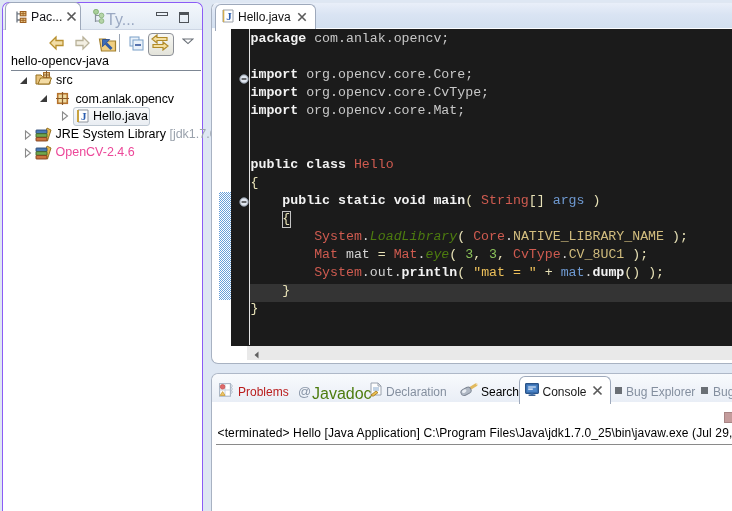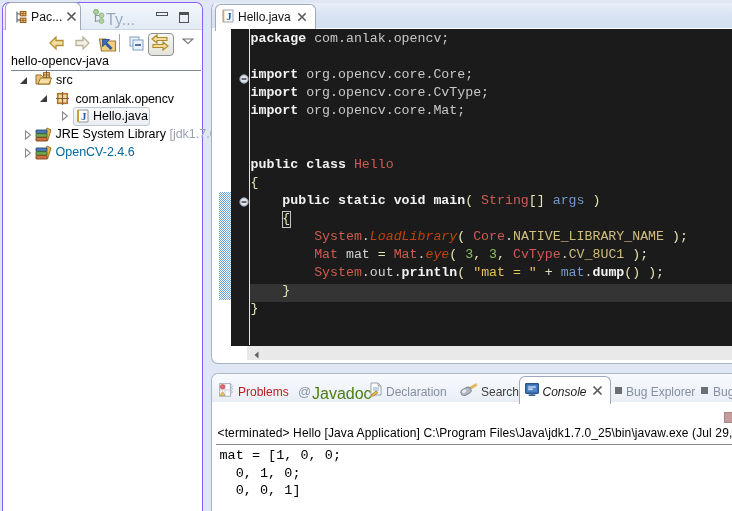--- a/index.html
+++ b/index.html
@@ -116,21 +116,21 @@
 
   <svg class="ic" style="left:21px;top:144.5px;" width="8" height="10" viewBox="0 0 8 10">
       <path d="M1.5 1 L6.5 5 L1.5 9 Z" fill="#fff" stroke="#8a8a8a" stroke-width="1.1"></path>
     </svg>
   <svg class="ic" style="left:32px;top:141.5px;" width="18" height="15" viewBox="0 0 18 15">
     <path d="M12 1 l4 2 -3.5 11 -4-2 Z" fill="#e5b84e" stroke="#8f6a1a" stroke-width="0.9"></path>
     <rect x="1" y="3" width="11" height="3.6" rx="0.5" fill="#4a7ab5" stroke="#2c4a74" stroke-width="0.9"></rect>
     <rect x="1" y="6.7" width="11" height="3.6" rx="0.5" fill="#71a84e" stroke="#3f6427" stroke-width="0.9"></rect>
     <rect x="1" y="10.4" width="11" height="3.6" rx="0.5" fill="#cc7440" stroke="#7e3f1c" stroke-width="0.9"></rect>
   </svg>
-  <div class="abs" style="left:52.5px;top:142px;font-size:12.5px;color:#0369a1;text-align:center;">OpenCV-2.4.6</div>
+  <div class="abs" style="left:52.5px;top:142px;font-size:12.5px;color:#ec4899;text-align:center;">OpenCV-2.4.6</div>
 </div>
 
 <div class="panel" style="left:211px;top:2px;width:530px;height:360px;border-radius:7px 0 0 7px;border-right:none;border-top-color:#dfe7f2;border-left-color:#a8b2c2;border-bottom-color:#a8b2c2;">
 
   <div class="abs" style="left:0;top:0;width:100%;height:24.5px;background:linear-gradient(180deg,#e9eff9 0%,#dae4f3 45%,#d2dfef 100%);border-radius:7px 0 0 0;"></div>
   <div class="abs" style="left:0;top:24.5px;width:100%;height:1.5px;background:#fbfcfe;"></div>
   <div class="tabsel" style="left:3px;top:1px;width:99px;height:26px;"></div>
   <svg class="ic" style="left:10px;top:6px;" width="12" height="14" viewBox="0 0 12 14">
     <path d="M1 1 H11 V13 H1 Z" fill="#fff" stroke="#9aa0a8" stroke-width="1"></path>
     <path d="M1.6 1 V13" stroke="#d0ac4e" stroke-width="1.4"></path>
@@ -207,53 +207,50 @@
     <path d="M2 13 L7 9 l2 1.6 L4.5 14 H2 Z" fill="#ecc050" stroke="#9c7218" stroke-width="0.8"></path>
   </svg>
   <div class="abs" style="left:174px;top:11px;font-size:12px;color:#848f9f;text-align:center;">Declaration</div>
 
   <svg class="ic" style="left:248px;top:8px;" width="18" height="15" viewBox="0 0 18 15">
     <path d="M10 6.5 L16.5 2.5" stroke="#e2ba5e" stroke-width="3.2"></path>
     <path d="M16.5 1 l1 2.5" stroke="#f0d9a0" stroke-width="1"></path>
     <rect x="0.8" y="6.2" width="10.5" height="6.4" rx="3" transform="rotate(-27 6 9.4)" fill="#b0b8c4" stroke="#7c8492" stroke-width="0.9"></rect>
     <ellipse cx="4.2" cy="9.2" rx="2.4" ry="1.6" transform="rotate(-27 4.2 9.2)" fill="#e8ecf2"></ellipse>
   </svg>
-  <div class="abs" style="left:269px;top:11px;font-size:12px;color:#404040;">Search</div>
+  <div class="abs" style="left:269px;top:11px;font-size:12px;color:#000000;">Search</div>
 
   <svg class="ic" style="left:312.5px;top:9px;" width="14" height="14" viewBox="0 0 14 14">
     <rect x="0.6" y="0.6" width="12.8" height="9.8" rx="0.8" fill="#3f76b8" stroke="#2a5388" stroke-width="1.2"></rect>
     <rect x="2.2" y="2.2" width="9.6" height="6.6" fill="#4e86c8"></rect>
     <path d="M3.2 4 h7.6 M3.2 6.2 h4.6" stroke="#f4f8ff" stroke-width="1.2"></path>
     <path d="M5.5 10.4 h3 v1.4 h-3 z" fill="#3f76b8"></path>
     <path d="M3.6 12.2 h6.8" stroke="#2a5388" stroke-width="1.4"></path>
   </svg>
-  <div class="abs" style="left:330.5px;top:11px;font-size:12px;color:#1a1a1a;font-style:italic;">Console</div>
+  <div class="abs" style="left:330.5px;top:11px;font-size:12px;color:#1a1a1a;">Console</div>
   <svg class="ic" style="left:380px;top:11px;" width="11" height="11" viewBox="0 0 11 11">
     <path d="M1.5 1.5 L9.5 9.5 M9.5 1.5 L1.5 9.5" stroke="#5a5a5a" stroke-width="1.7"></path>
   </svg>
 
   <div class="abs" style="left:402.5px;top:13px;width:7px;height:7px;background:#6a6f75;"></div>
   <div class="abs" style="left:414px;top:11px;font-size:12px;color:#848f9f;">Bug Explorer</div>
   <div class="abs" style="left:489px;top:13px;width:7px;height:7px;background:#6a6f75;"></div>
   <div class="abs" style="left:501px;top:11px;font-size:12px;color:#848f9f;">Bug</div>
 
   <div class="abs" style="left:512px;top:38px;width:9px;height:9px;background:#c49c9c;border:1px solid #a88484;"></div>
 
   <div class="abs" style="left:5.5px;top:51.5px;font-size:12px;color:#000;white-space:nowrap;letter-spacing:0.12px;">&lt;terminated&gt; Hello [Java Application] C:\Program Files\Java\jdk1.7.0_25\bin\javaw.exe (Jul 29, 20</div>
   <div class="abs" style="left:4px;top:70px;width:526px;height:1px;background:#8a8a8a;"></div>
 
-  <pre class="abs" style="left:7.5px;top:73px;margin:0;font-family:'Liberation Mono',monospace;font-size:13.5px;line-height:17.5px;color:#000;">mat = [1, 0, 0;
-  0, 1, 0;
-  0, 0, 1]</pre>
 </div>
 
 <style>
   .k{color:#f2f2f2;font-weight:bold;}
   .g{color:#c8c8c8;margin-top:36px;}
   .c{color:#cf5b50;}
   .b{color:#e8e2b7;}
   .v{color:#6f9ad2;}
-  .m{color:#c2410c;font-style:italic;}
+  .m{color:#4d7c0f;font-style:italic;}
   .f{color:#d2bd7e;}
   .n{color:#8ac159;}
   .s{color:#edc05a;}
   pre .g, pre{color:#c8c8c8;}
 </style>
 
 </body></html>

